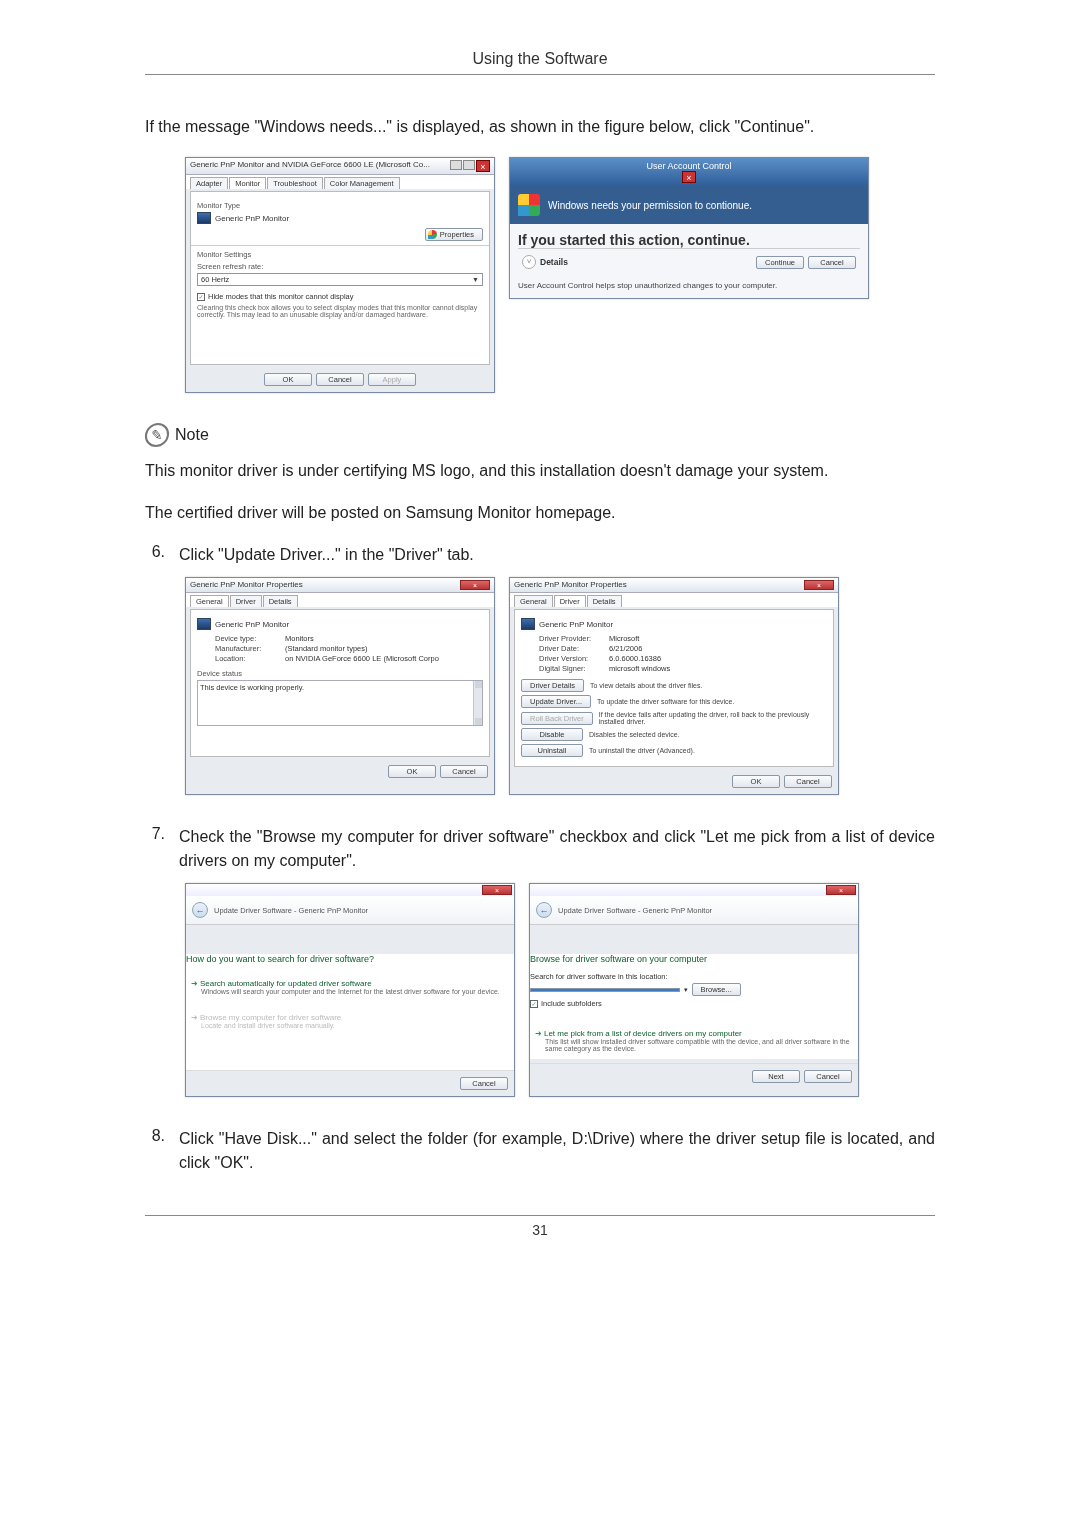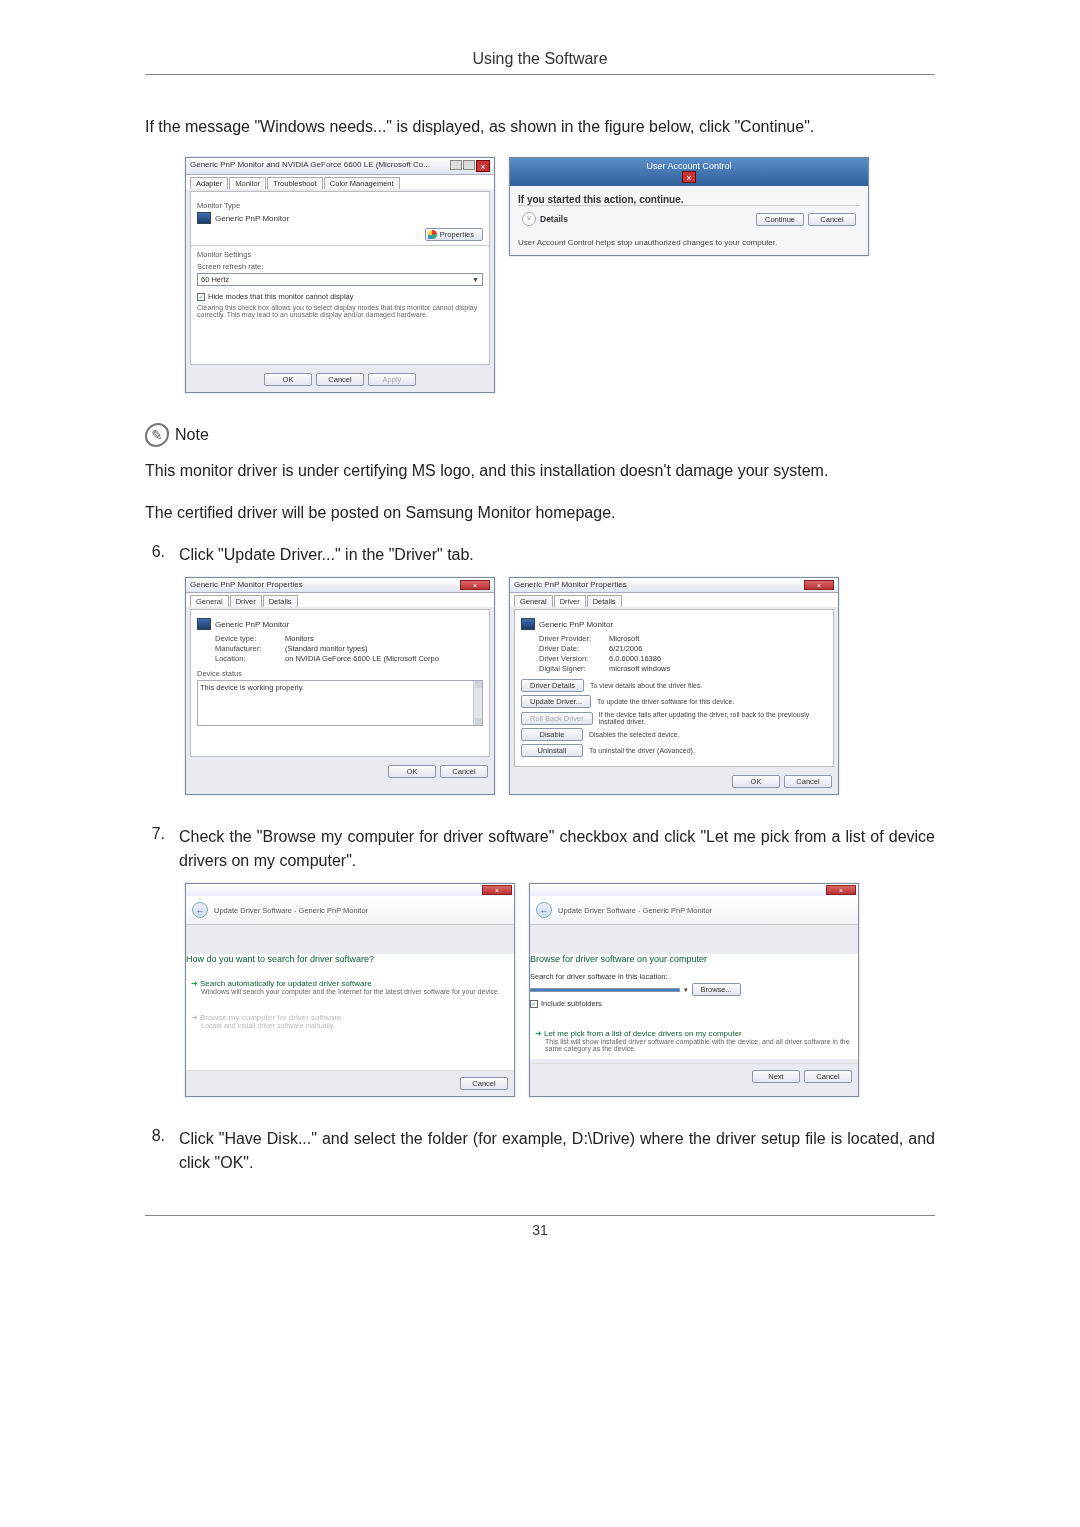--- a/index.html
+++ b/index.html
@@ -191,22 +191,26 @@
         <span class="btn">Cancel</span>
         <span class="btn" style="color:#aaa;">Apply</span>
       </div>
     </div>
 
     <div class="win" style="width:360px;align-self:flex-start;">
       <div class="titlebar-blue">
         <span>User Account Control</span>
         <div class="close-red">×</div>
       </div>
+      <div class="uac-top">
+        <div class="shield-big"></div>
+        <span style="font-size:10px;">Windows needs your permission to contionue.</span>
+      </div>
       <div class="uac-body">
-        <div style="font-size:10px;font-weight:bold;">If you started this action, continue.</div>
+        <div style="font-size:14px;font-weight:bold;">If you started this action, continue.</div>
         <div class="uac-row" style="justify-content:space-between;border-top:1px solid #ccc;">
           <div style="display:flex;gap:4px;align-items:center;">
             <div class="disclose">˅</div>
             <span style="font-size:8.5px;font-weight:bold;">Details</span>
           </div>
           <div style="display:flex;gap:4px;">
             <span class="btn">Continue</span>
             <span class="btn">Cancel</span>
           </div>
         </div>

